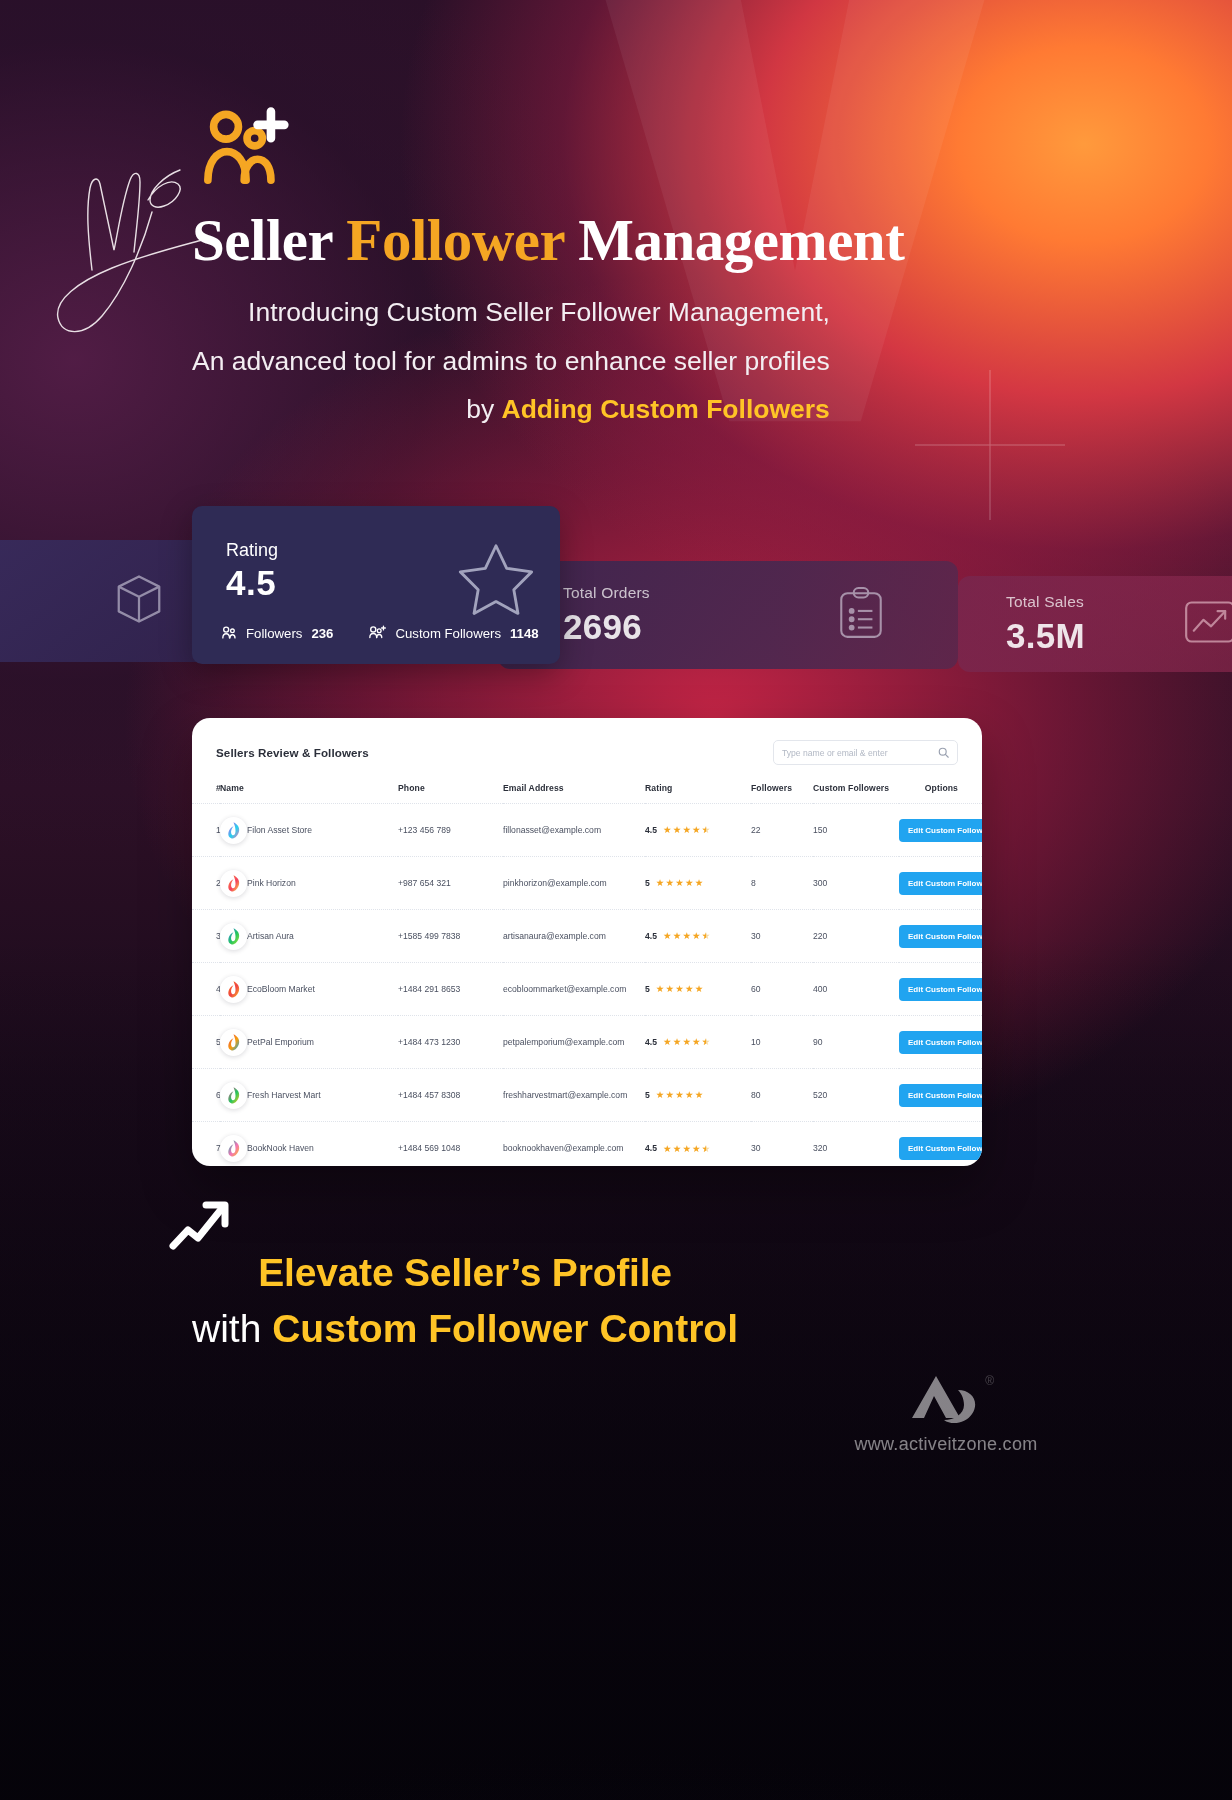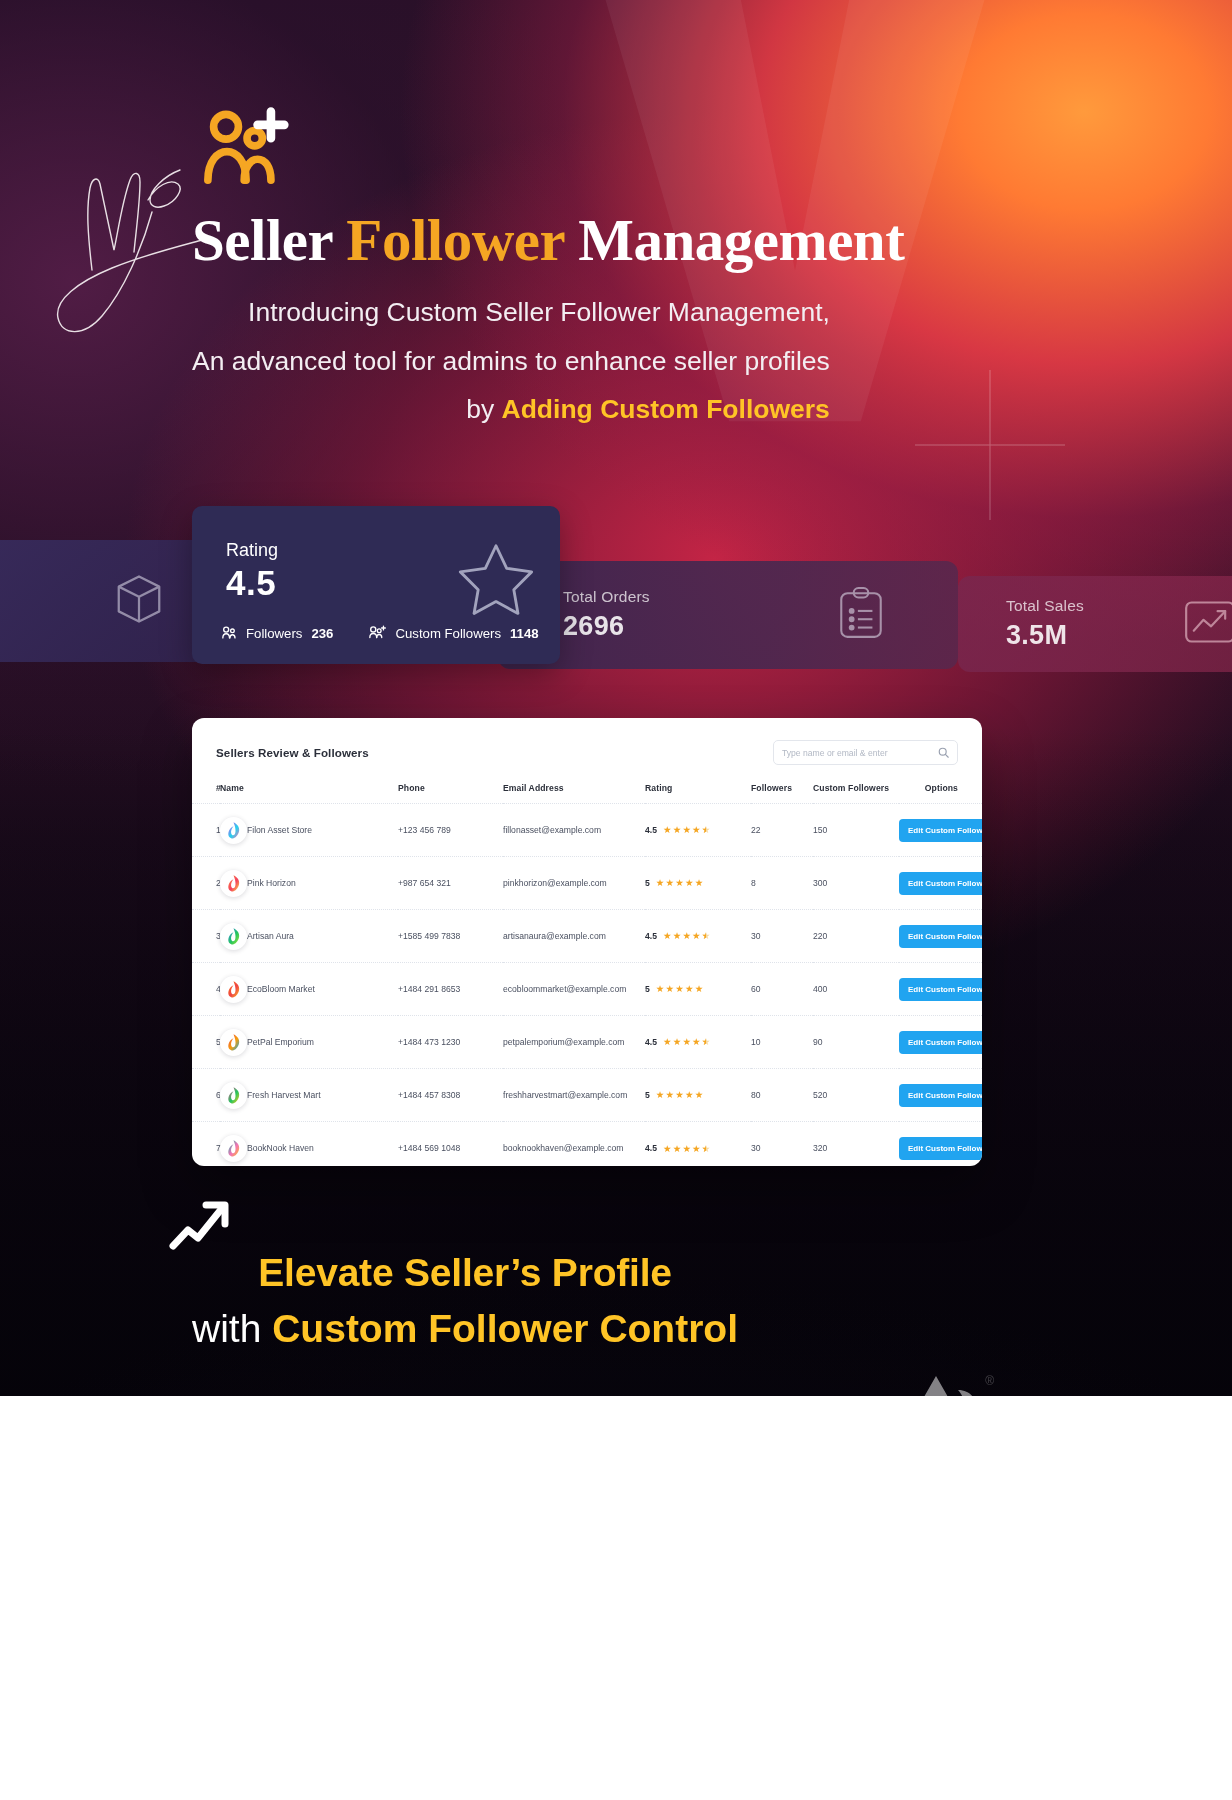--- a/index.html
+++ b/index.html
@@ -7,21 +7,21 @@
   html, body {
     width: 1232px;
     height: 1800px;
     overflow: hidden;
     font-family: "Liberation Sans", sans-serif;
   }
 
   #page {
     position: relative;
     width: 1232px;
-    height: 1396px;
+    height: 1800px;
     background: #100818;
     overflow: hidden;
   }
 
   
   .bg-base {
     position: absolute; inset: 0;
     background:
       radial-gradient(ellipse 900px 700px at 88% 8%,  #ff9a3c 0%, #ff7a33 14%, rgba(232,60,70,0.88) 36%, rgba(160,30,70,0.45) 58%, rgba(40,14,40,0) 76%),
       radial-gradient(ellipse 820px 620px at 58% 40%, rgba(208,38,72,0.92) 0%, rgba(150,26,62,0.6) 42%, rgba(40,12,36,0) 72%),
@@ -128,21 +128,21 @@
     box-shadow: 0 10px 32px rgba(0,0,0,.32);
   }
 
   .stat-ico { opacity: .62; }
   .left-box .stat-ico { margin-left: 150px; }
 
   .stat-label {
     font-size: 15.5px; color: rgba(255,255,255,.72); font-weight: 400;
     margin-bottom: 5px; letter-spacing: .2px;
   }
-  .stat-value { font-size: 27px; font-weight: 700; color: rgba(255,255,255,.88); letter-spacing: .3px; }
+  .stat-value { font-size: 35px; font-weight: 700; color: rgba(255,255,255,.88); letter-spacing: .3px; }
   .stat-text-wrap { display: flex; flex-direction: column; }
 
   .orders .stat-text-wrap { margin-left: 65px; }
   .orders .stat-ico { margin-left: auto; margin-right: 72px; }
   .sales  .stat-text-wrap { margin-left: 48px; }
   .sales  .stat-ico { margin-left: auto; margin-right: 42px; }
 
   .rating-inner { padding: 34px 0 0 34px; width: 100%; height: 100%; position: relative; }
   .rating-label { font-size: 18px; color: #fff; font-weight: 400; }
   .rating-value { font-size: 35px; font-weight: 700; color: #fff; margin-top: 2px; letter-spacing: .5px; }
@@ -153,21 +153,21 @@
     font-size: 13.2px; color: #ffffff; white-space: nowrap;
   }
   .rating-foot .ff { display: flex; align-items: center; gap: 9px; }
   .rating-foot b { font-weight: 700; }
 
   
   .panel {
     position: absolute; left: 192px; top: 718px;
     width: 790px; height: 448px;
     background: #ffffff;
-    border-radius: 12px;
+    border-radius: 18px;
     overflow: hidden;
     z-index: 5;
     box-shadow: 0 22px 50px rgba(0,0,0,.35);
   }
   .panel-reflection {
     position: absolute; left: 192px; top: 1166px;
     width: 790px; height: 160px;
     overflow: hidden;
     opacity: .17;
     z-index: 3;

